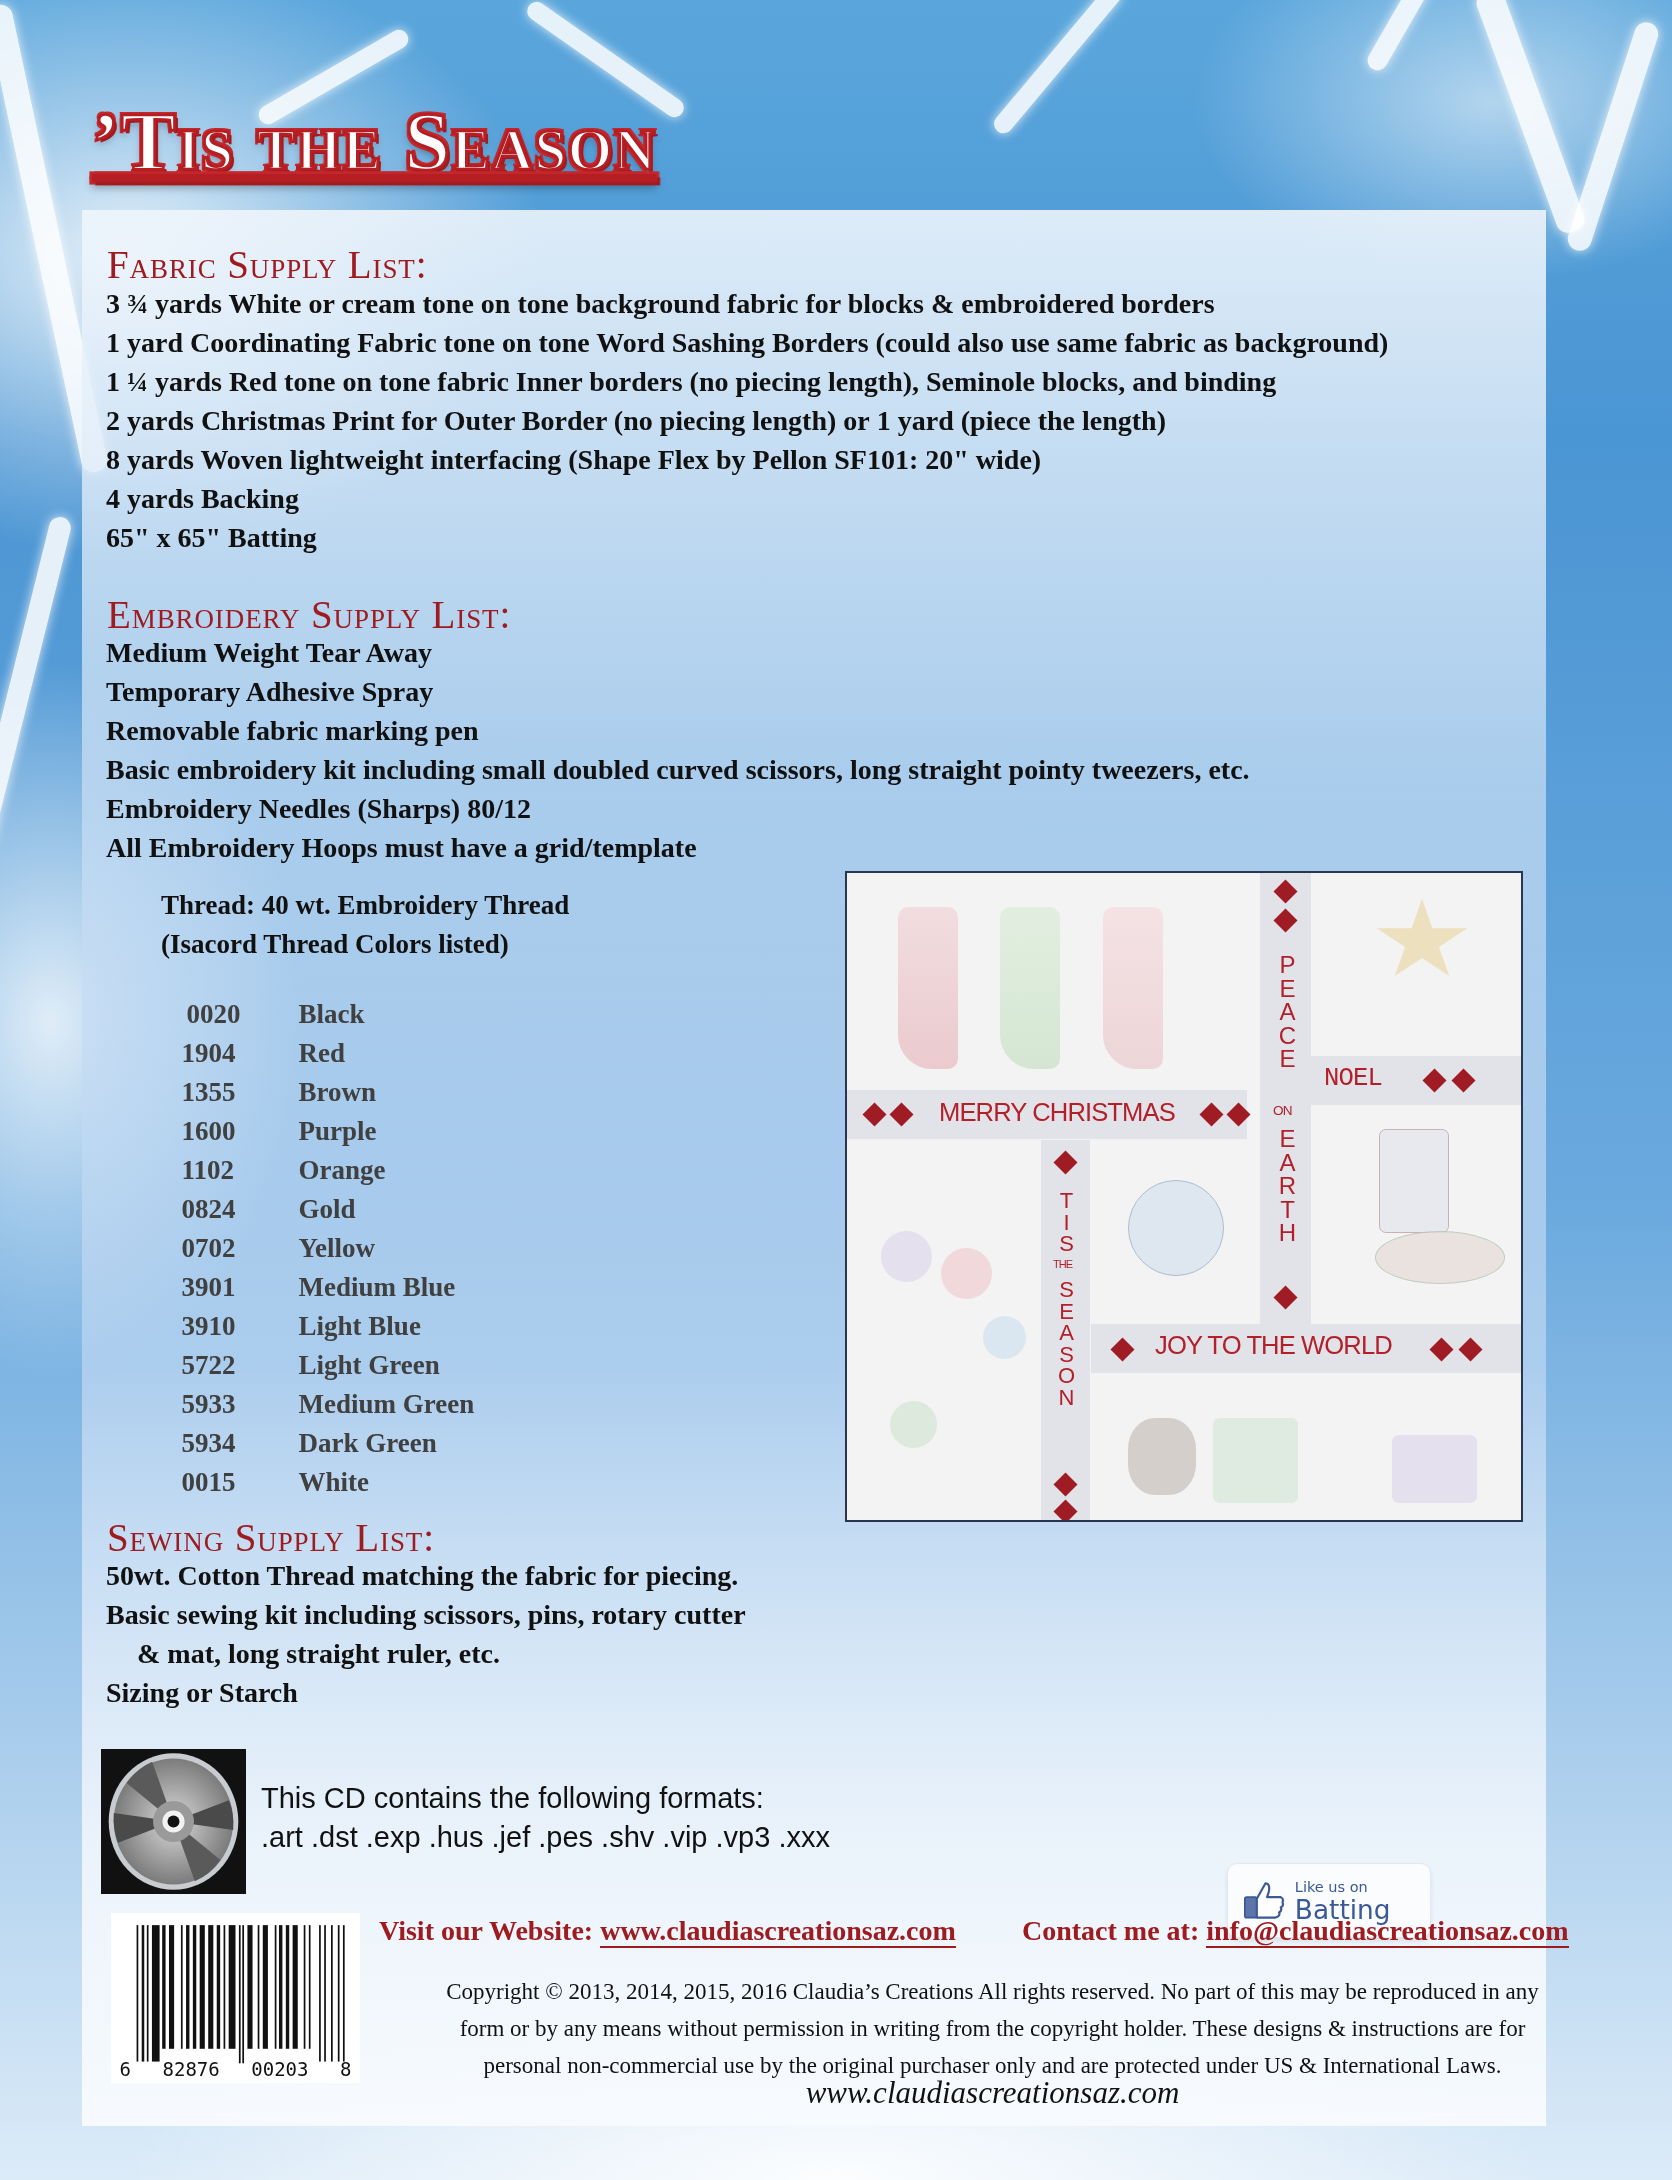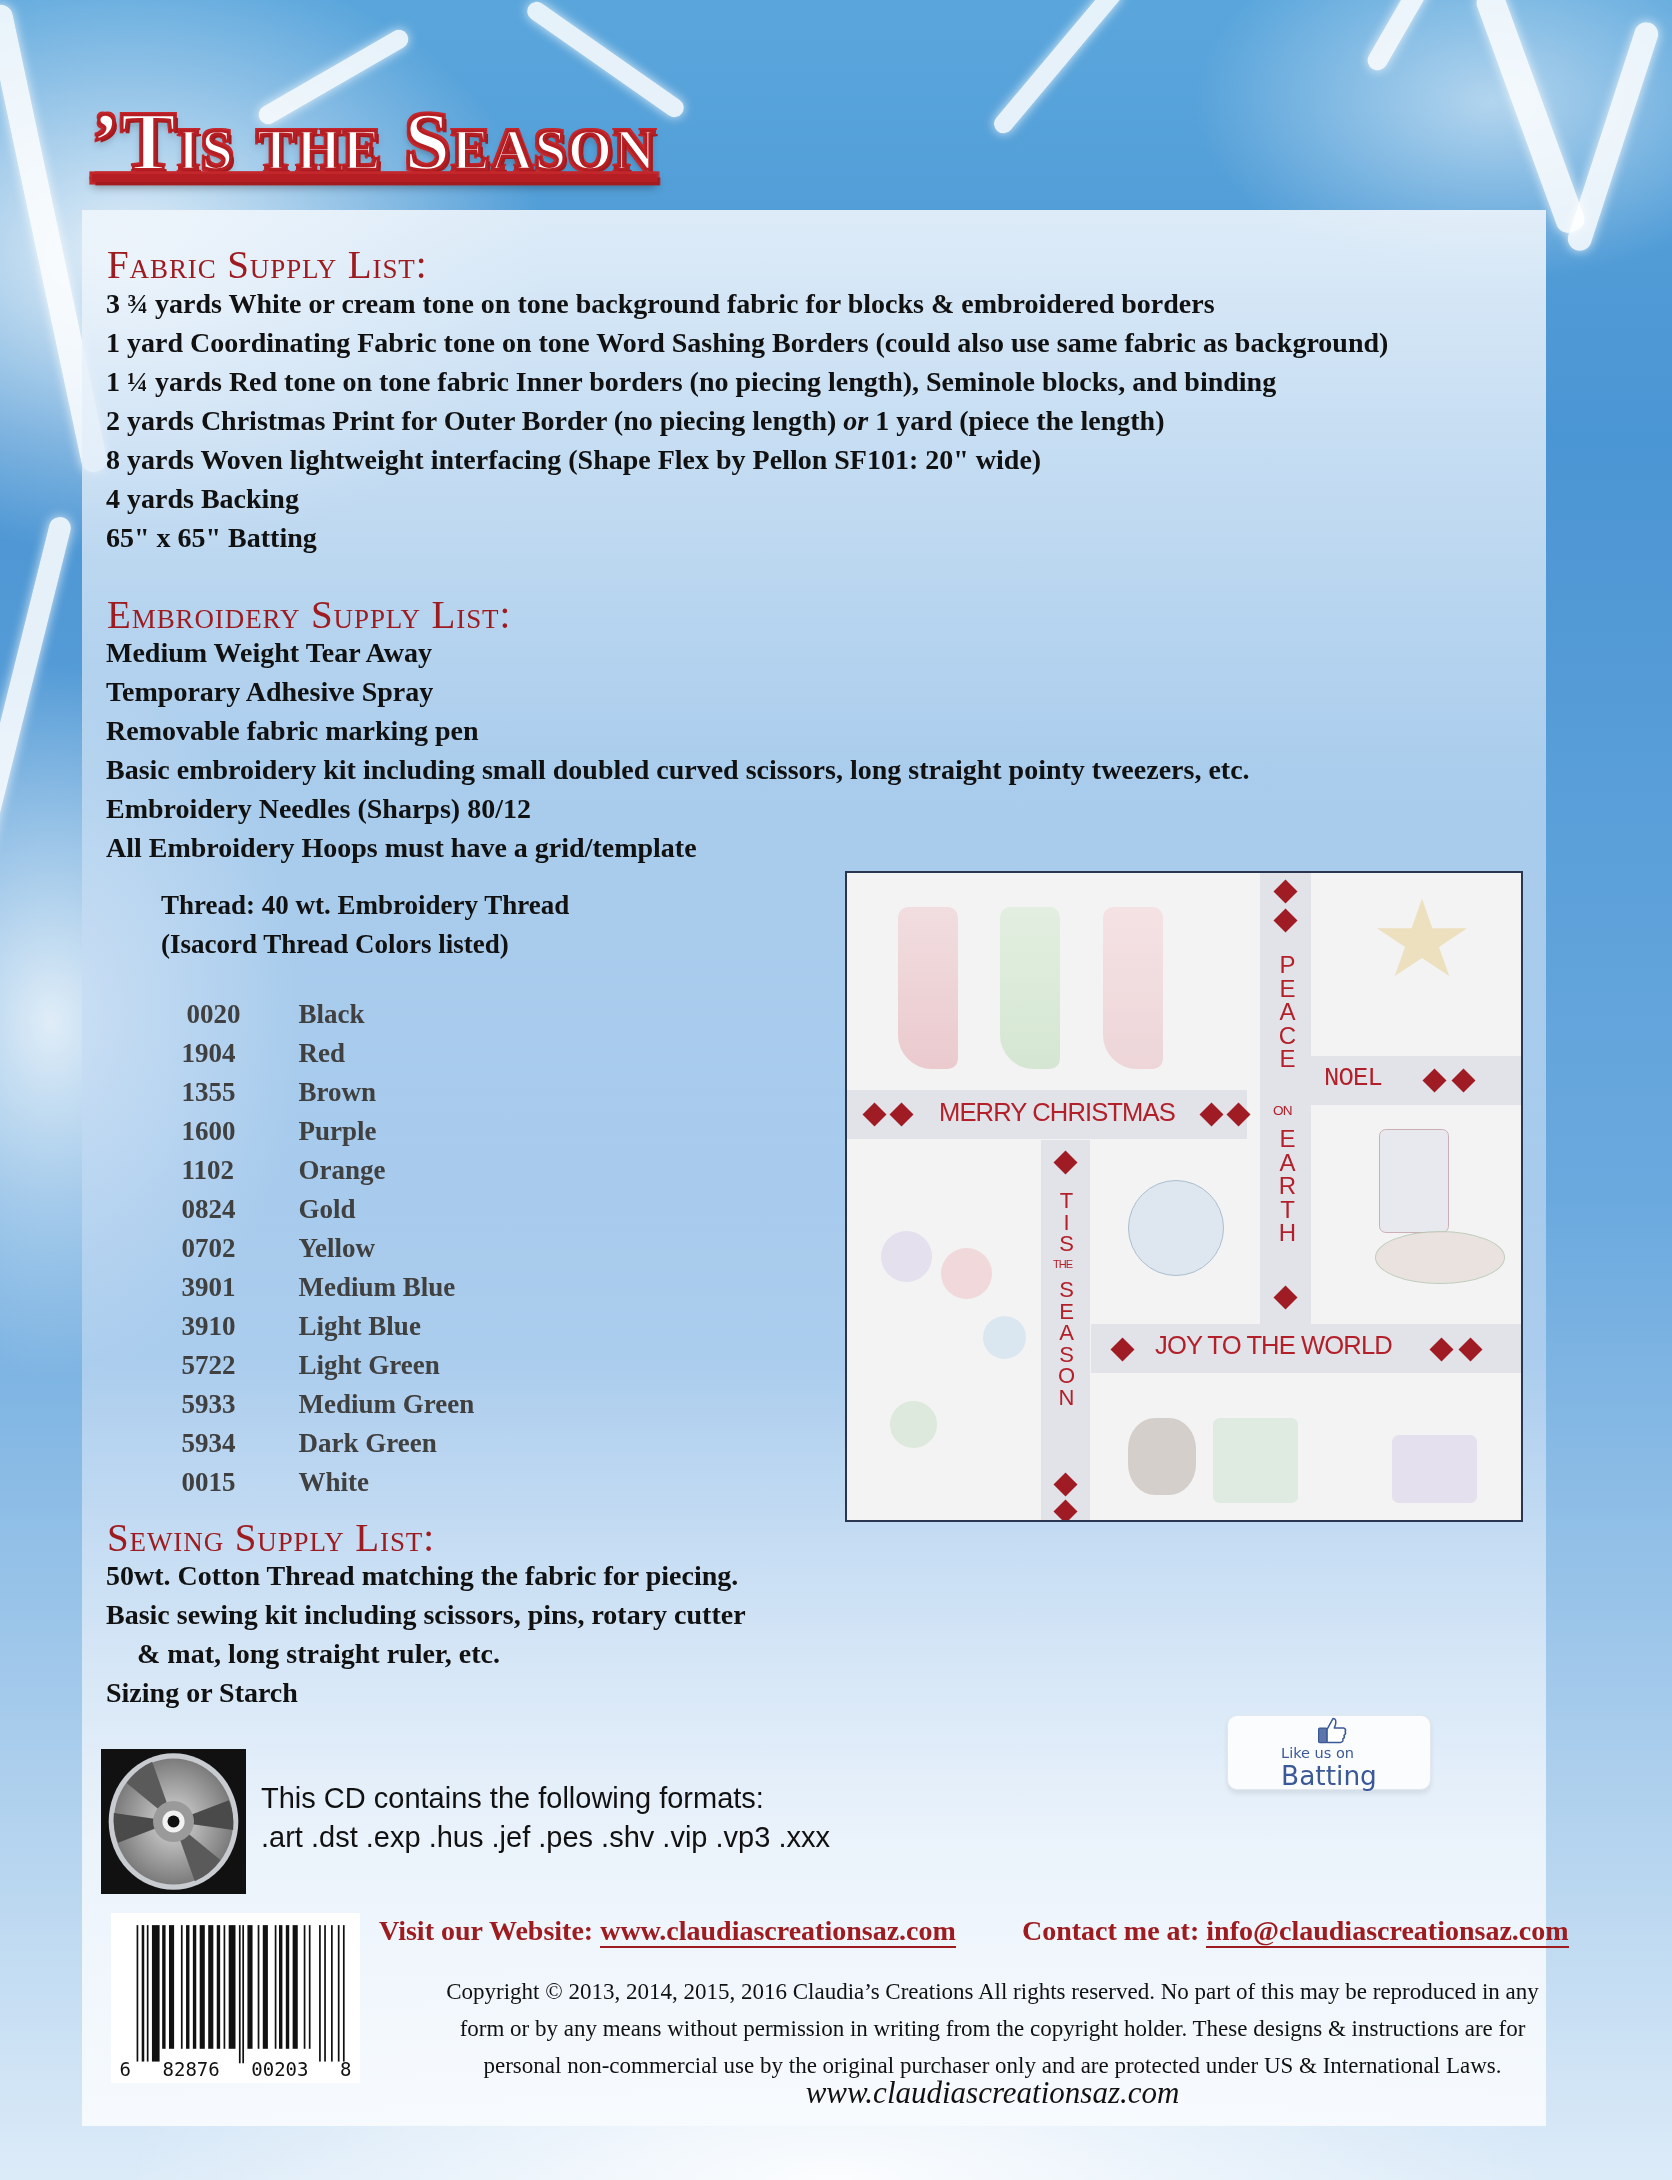--- a/index.html
+++ b/index.html
@@ -46,21 +46,21 @@
     position: absolute; left: 107px;
     font-family: "Liberation Serif", "DejaVu Serif", serif;
     font-size: 39px; font-variant: small-caps; font-weight: normal;
     color: #9e1b20; letter-spacing: 0.9px; line-height: 1;
   }
   .list {
     position: absolute; left: 106px; margin: 0; padding: 0; list-style: none;
     font-size: 28px; font-weight: bold; color: #111; line-height: 39px;
   }
   .list li { white-space: nowrap; }
-  .list b.or { font-weight: 900; font-style: italic; }
+  .list b.or { font-weight: 900; }
   .indent { padding-left: 31px; }
 
   .thread-head {
     position: absolute; left: 161px; top: 886px;
     font-size: 27px; font-weight: bold; color: #111; line-height: 39px;
   }
   .thread-table { position: absolute; left: 161px; top: 963px; border-collapse: collapse; font-size: 27px; font-weight: bold; color: #404040; margin-top: 32px; }
   .thread-table td { padding: 0; height: 39px; line-height: 39px; }
   .thread-table td.code { width: 112px; padding-left: 20.4px; }
   .thread-table tr:first-child td.code { padding-left: 25.6px; }
@@ -72,24 +72,24 @@
   .q-sash { position: absolute; background: #e2e3e8; }
   .q-word { position: absolute; color: #b3202a; font-family: "Liberation Sans", "DejaVu Sans", sans-serif; font-size: 25.6px; letter-spacing: -0.9px; white-space: nowrap; }
   .q-word.v { writing-mode: vertical-rl; text-orientation: upright; letter-spacing: -3.4px; font-size: 24px; }
   .diamond { position: absolute; width: 17px; height: 17px; background: #a01c24; transform: rotate(45deg); }
   .q-motif { position: absolute; border-radius: 6.8px; opacity: 0.85; }
 
   .cd-icon { position: absolute; left: 101px; top: 1749px; width: 145px; height: 145px; background: #111; }
   .cd-text { position: absolute; left: 261px; font-family: "Liberation Sans", "DejaVu Sans", sans-serif; font-size: 29px; color: #111; white-space: nowrap; }
 
   .fb-btn {
-    position: absolute; left: 1227px; top: 1715px; width: 204px; height: 75px;
+    position: absolute; left: 1227px; top: 1863px; width: 204px; height: 75px;
     background: #fbfcfe; border-radius: 10.2px; border: 1.7px solid #e3e8f0;
     box-shadow: 0 3.4px 5.1px rgba(0,0,0,0.08); display: flex; align-items: center;
-    font-family: "DejaVu Sans", sans-serif; color: #3b5998; box-sizing: border-box; flex-direction: column;
+    font-family: "DejaVu Sans", sans-serif; color: #3b5998; box-sizing: border-box;
   }
   .fb-thumb { width: 43px; margin-left: 15.3px; margin-right: 8.5px; }
   .fb-small { font-size: 14.5px; line-height: 17px; }
   .fb-big { font-size: 26.4px; line-height: 27px; }
 
   .barcode-box { position: absolute; left: 111px; top: 1913px; width: 249px; height: 170px; background: #fff; }
   .barcode-digits { position: absolute; left: 0; bottom: 3.4px; width: 100%; font-family: "DejaVu Sans Mono", monospace; font-size: 19px; color: #111; display: flex; justify-content: space-between; padding: 0 8.5px; box-sizing: border-box; }
 
   .contact { position: absolute; top: 1915px; font-size: 28px; font-weight: bold; color: #9e1b20; white-space: nowrap; }
   .contact .link { border-bottom: 2.6px solid #9e1b20; }

